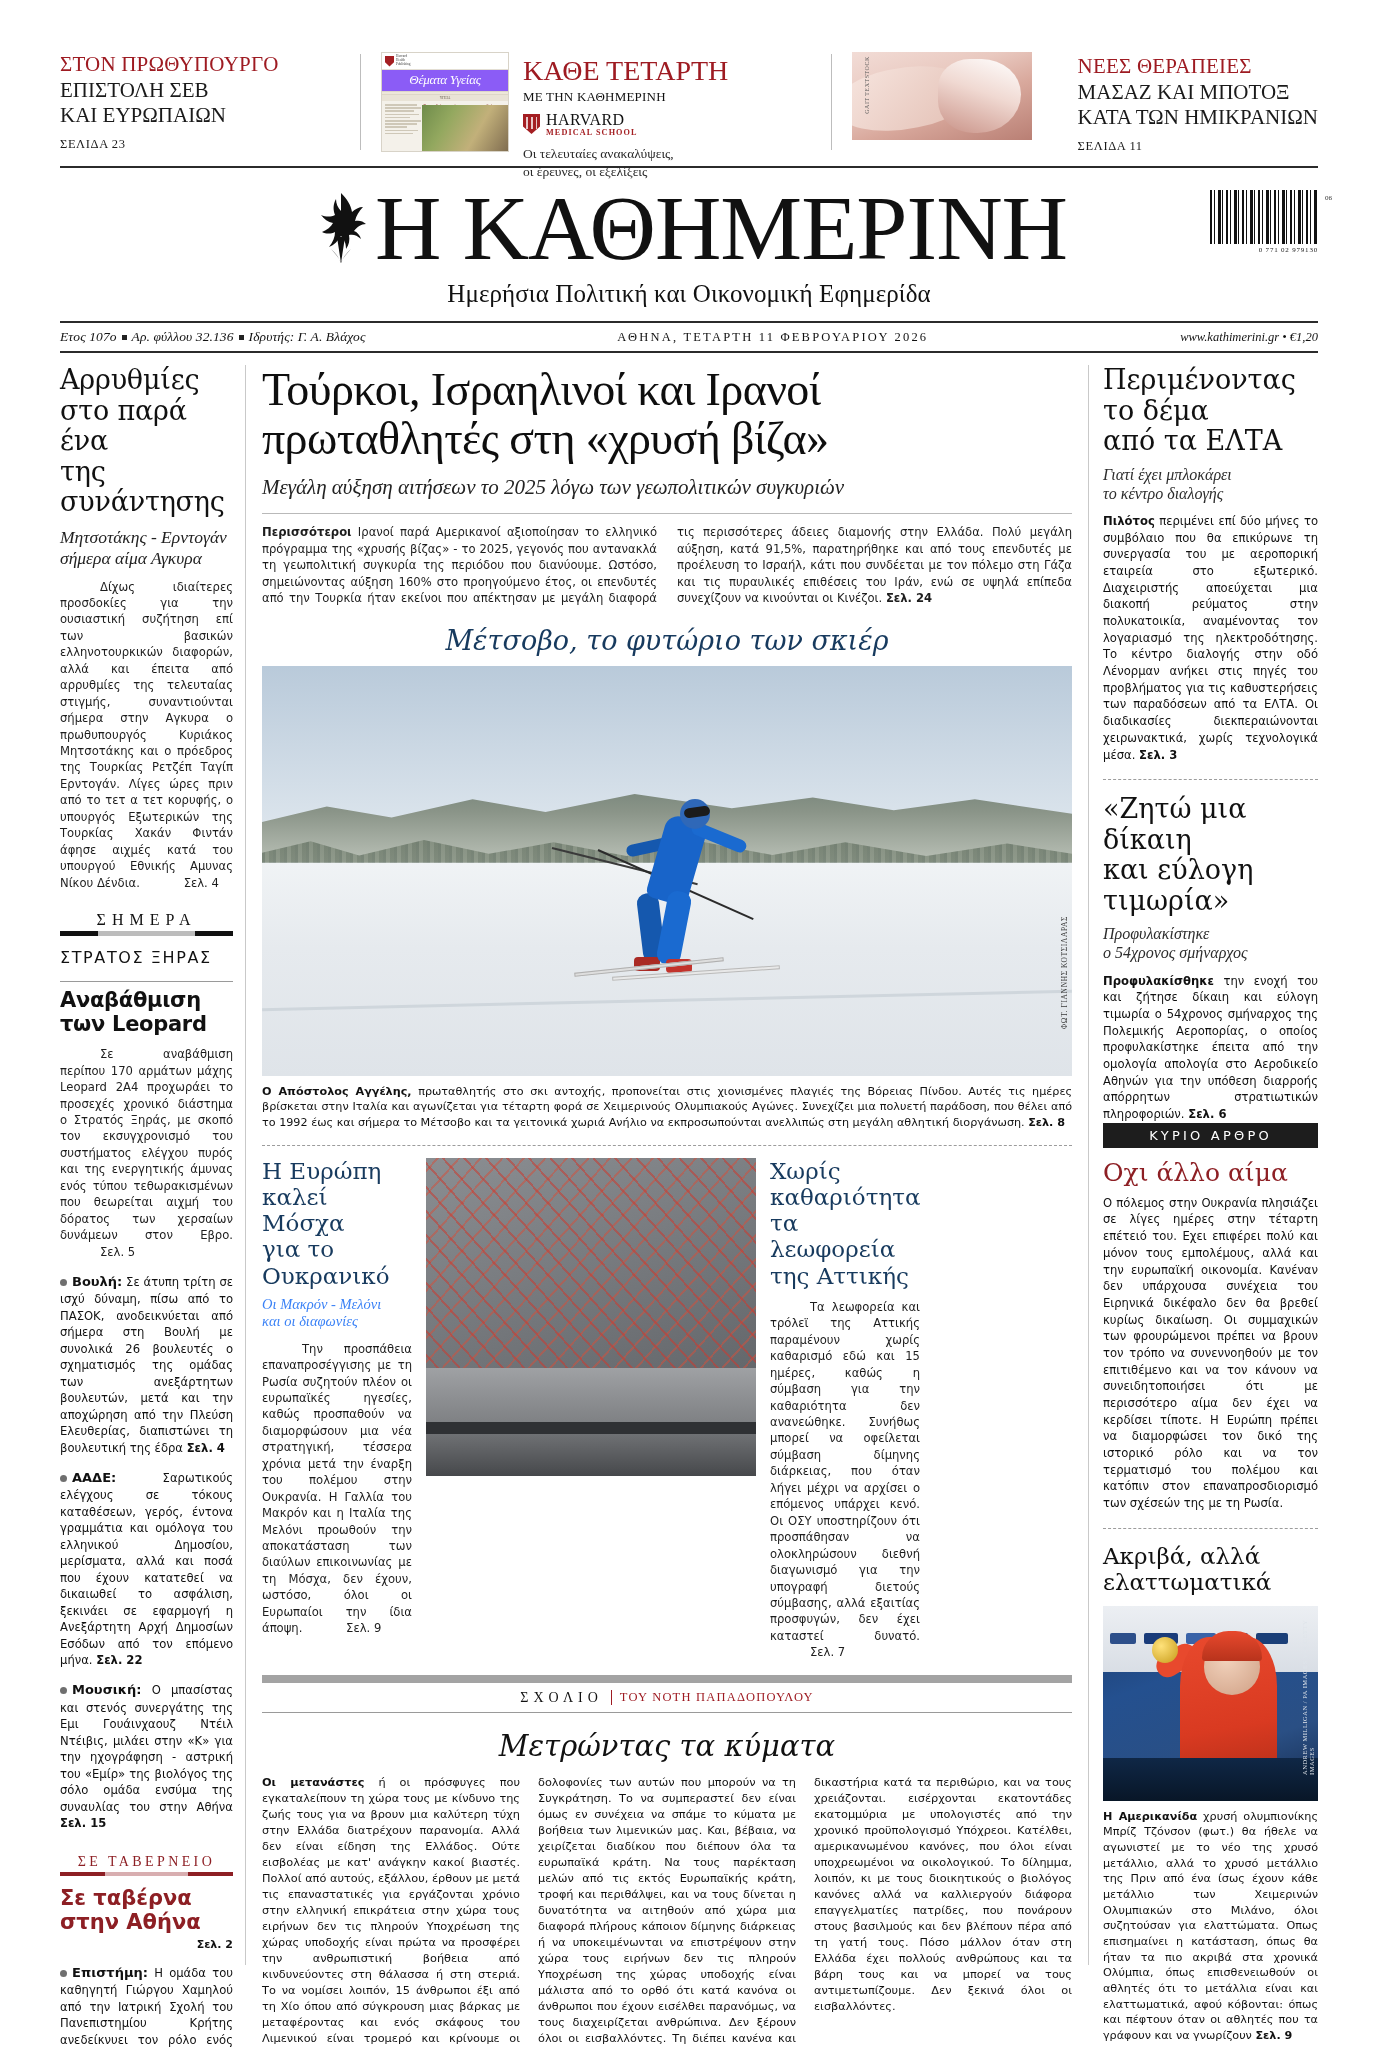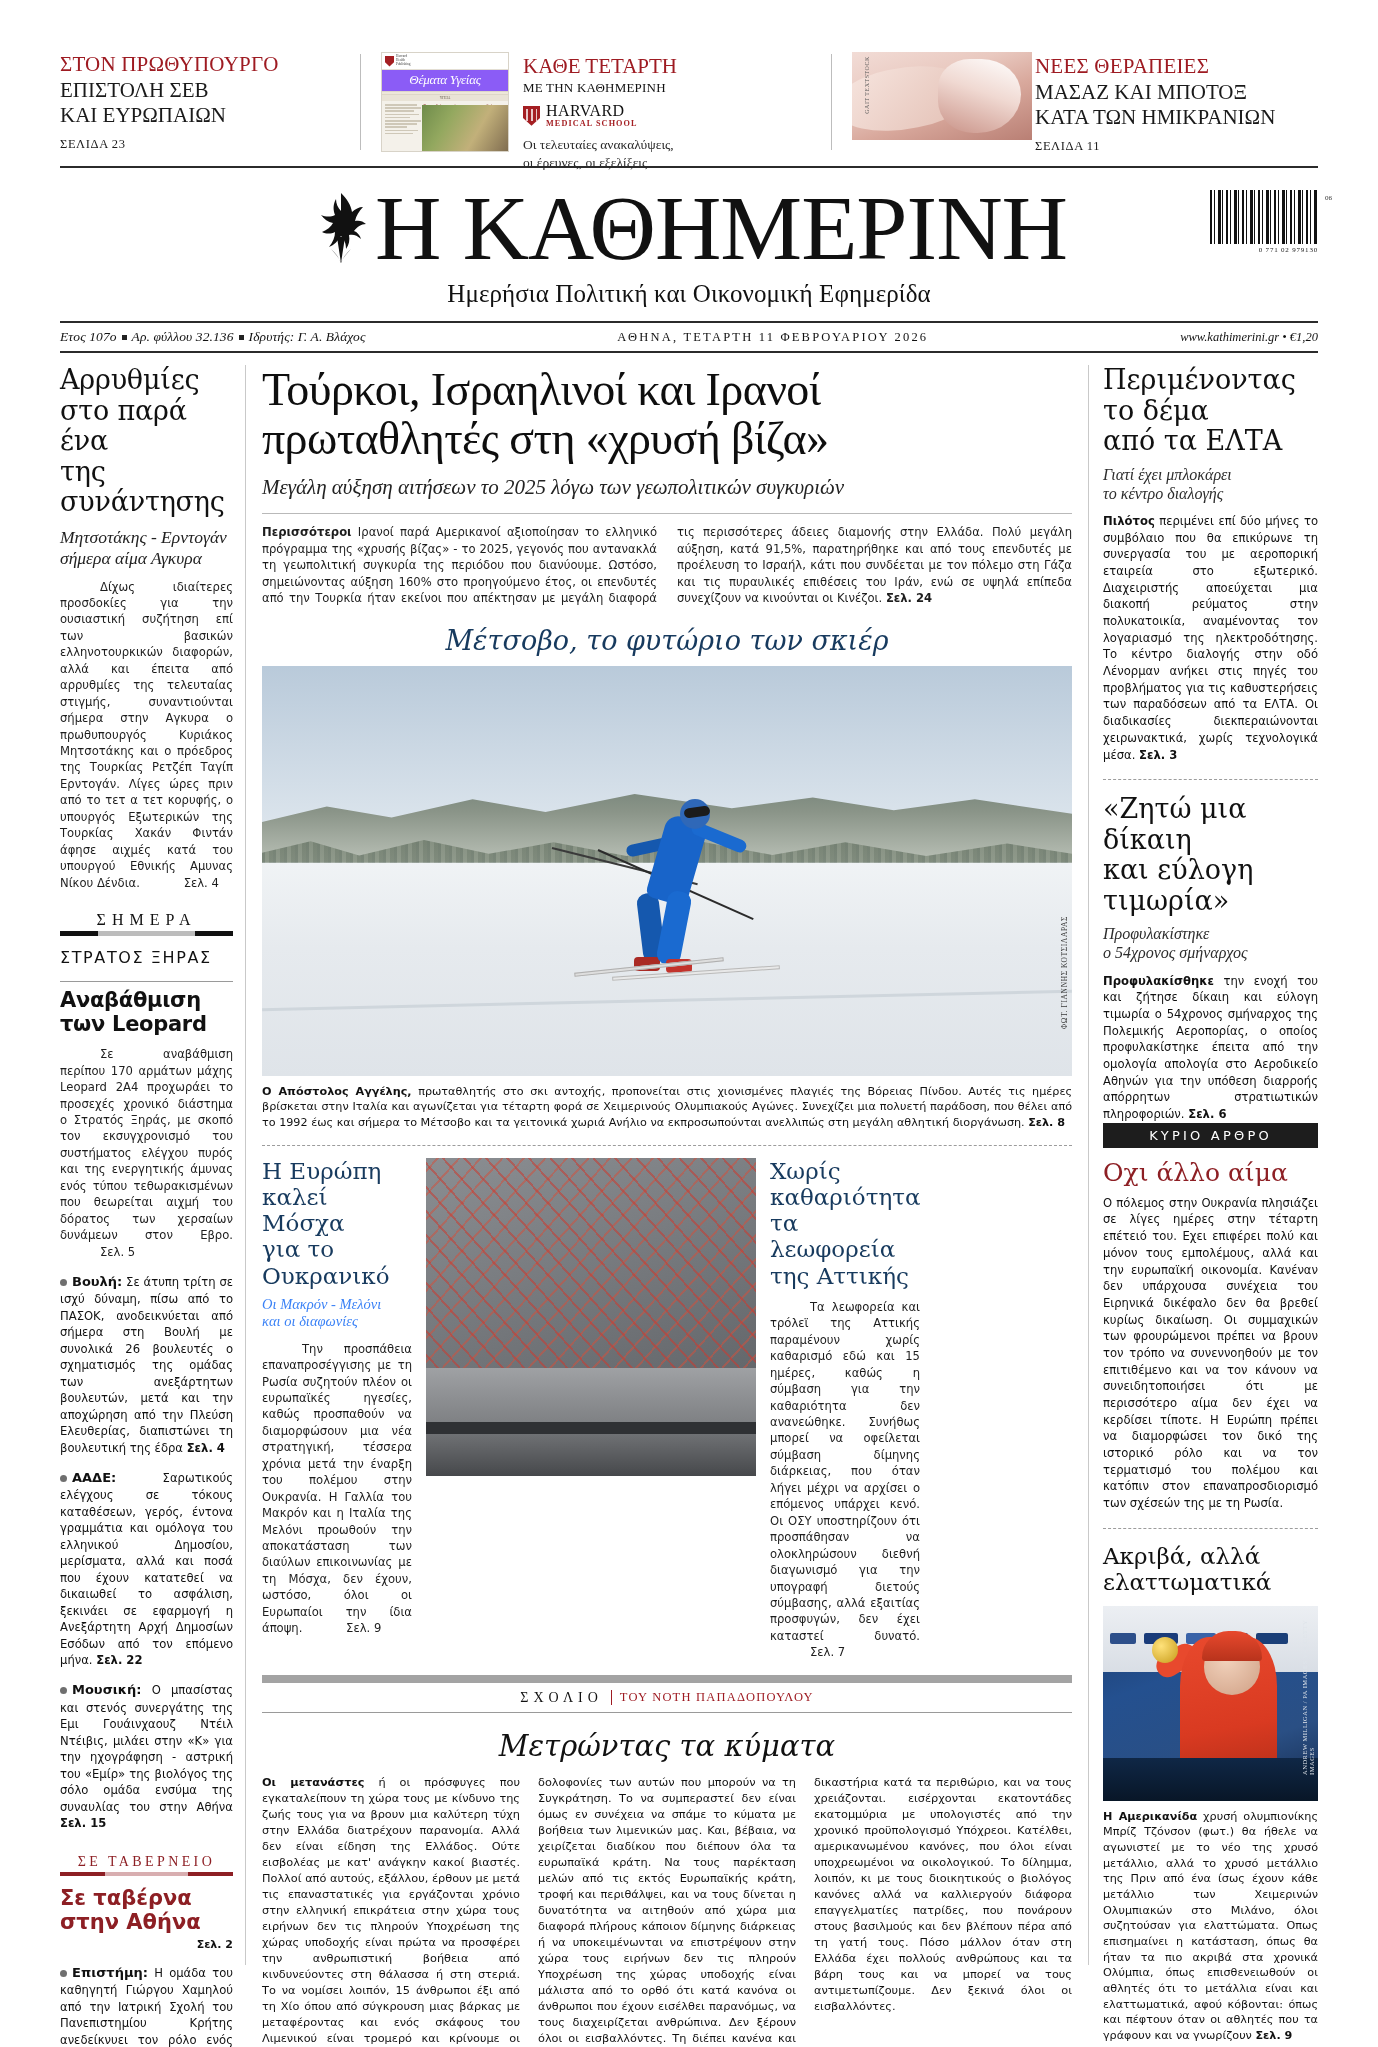--- a/index.html
+++ b/index.html
@@ -101,40 +101,40 @@
     background: radial-gradient(ellipse at 40% 50%, #cdc3b5 0%, #b3a899 55%, #8d8476 100%);
     border-radius: 50% 18% 50% 18%;
     opacity:.95;
   }
   .mp-img {
     position: absolute; left: 40px; bottom: 0; width: 88px; height: 46px;
     background: linear-gradient(120deg,#6f8c4b 0%,#93a85f 30%,#c2b07a 62%,#7d6a4e 100%);
   }
   .promo-mid-txt { padding-top: 2px; }
   .promo-mid-kicker {
-    color: #9e1b22; font-size: 21px; line-height: 1.2;
+    color: #9e1b22; font-size: 28px; line-height: 1.2;
   }
   .promo-mid-sub { font-size: 13px; letter-spacing: .2px; margin-top: 1px; }
   .harvard {
     display:flex; align-items:center; gap:6px; margin: 7px 0 8px;
   }
   .harvard-shield {
     width: 17px; height: 20px; background: #a41e22;
     clip-path: polygon(0 0,100% 0,100% 62%,50% 100%,0 62%);
     position: relative;
   }
   .harvard-shield::after{
     content:""; position:absolute; inset:3px 3px 5px 3px;
     background: repeating-linear-gradient(90deg,#fff 0 2px,transparent 2px 5px);
     opacity:.75;
   }
   .harvard-name { font-size: 16px; letter-spacing: .4px; line-height:1; }
   .harvard-school { font-size: 8.2px; color:#a41e22; letter-spacing: 1.1px; font-weight:bold;}
   .promo-mid-lines { font-size: 13.5px; line-height: 1.35; color:#2a2a2a; }
-  .promo-right { display:flex; gap:3px; padding-left: 20px; flex:1;}
+  .promo-right { display:flex; gap:3px; padding-left: 20px; flex:1;justify-content:space-between;}
   .promo-photo {
     width: 180px; height: 88px; flex:none;
     position: relative; overflow:hidden;
     background: linear-gradient(160deg,#f2dcd6 0%,#e9c9c0 35%,#d9a99d 60%,#b97f74 100%);
   }
   .promo-photo::before{
     content:""; position:absolute; left:-10%; top:18%;
     width: 75%; height: 70%;
     background: linear-gradient(145deg,#f7e6e0,#e4c1b6);
     border-radius: 45% 55% 40% 60%;

